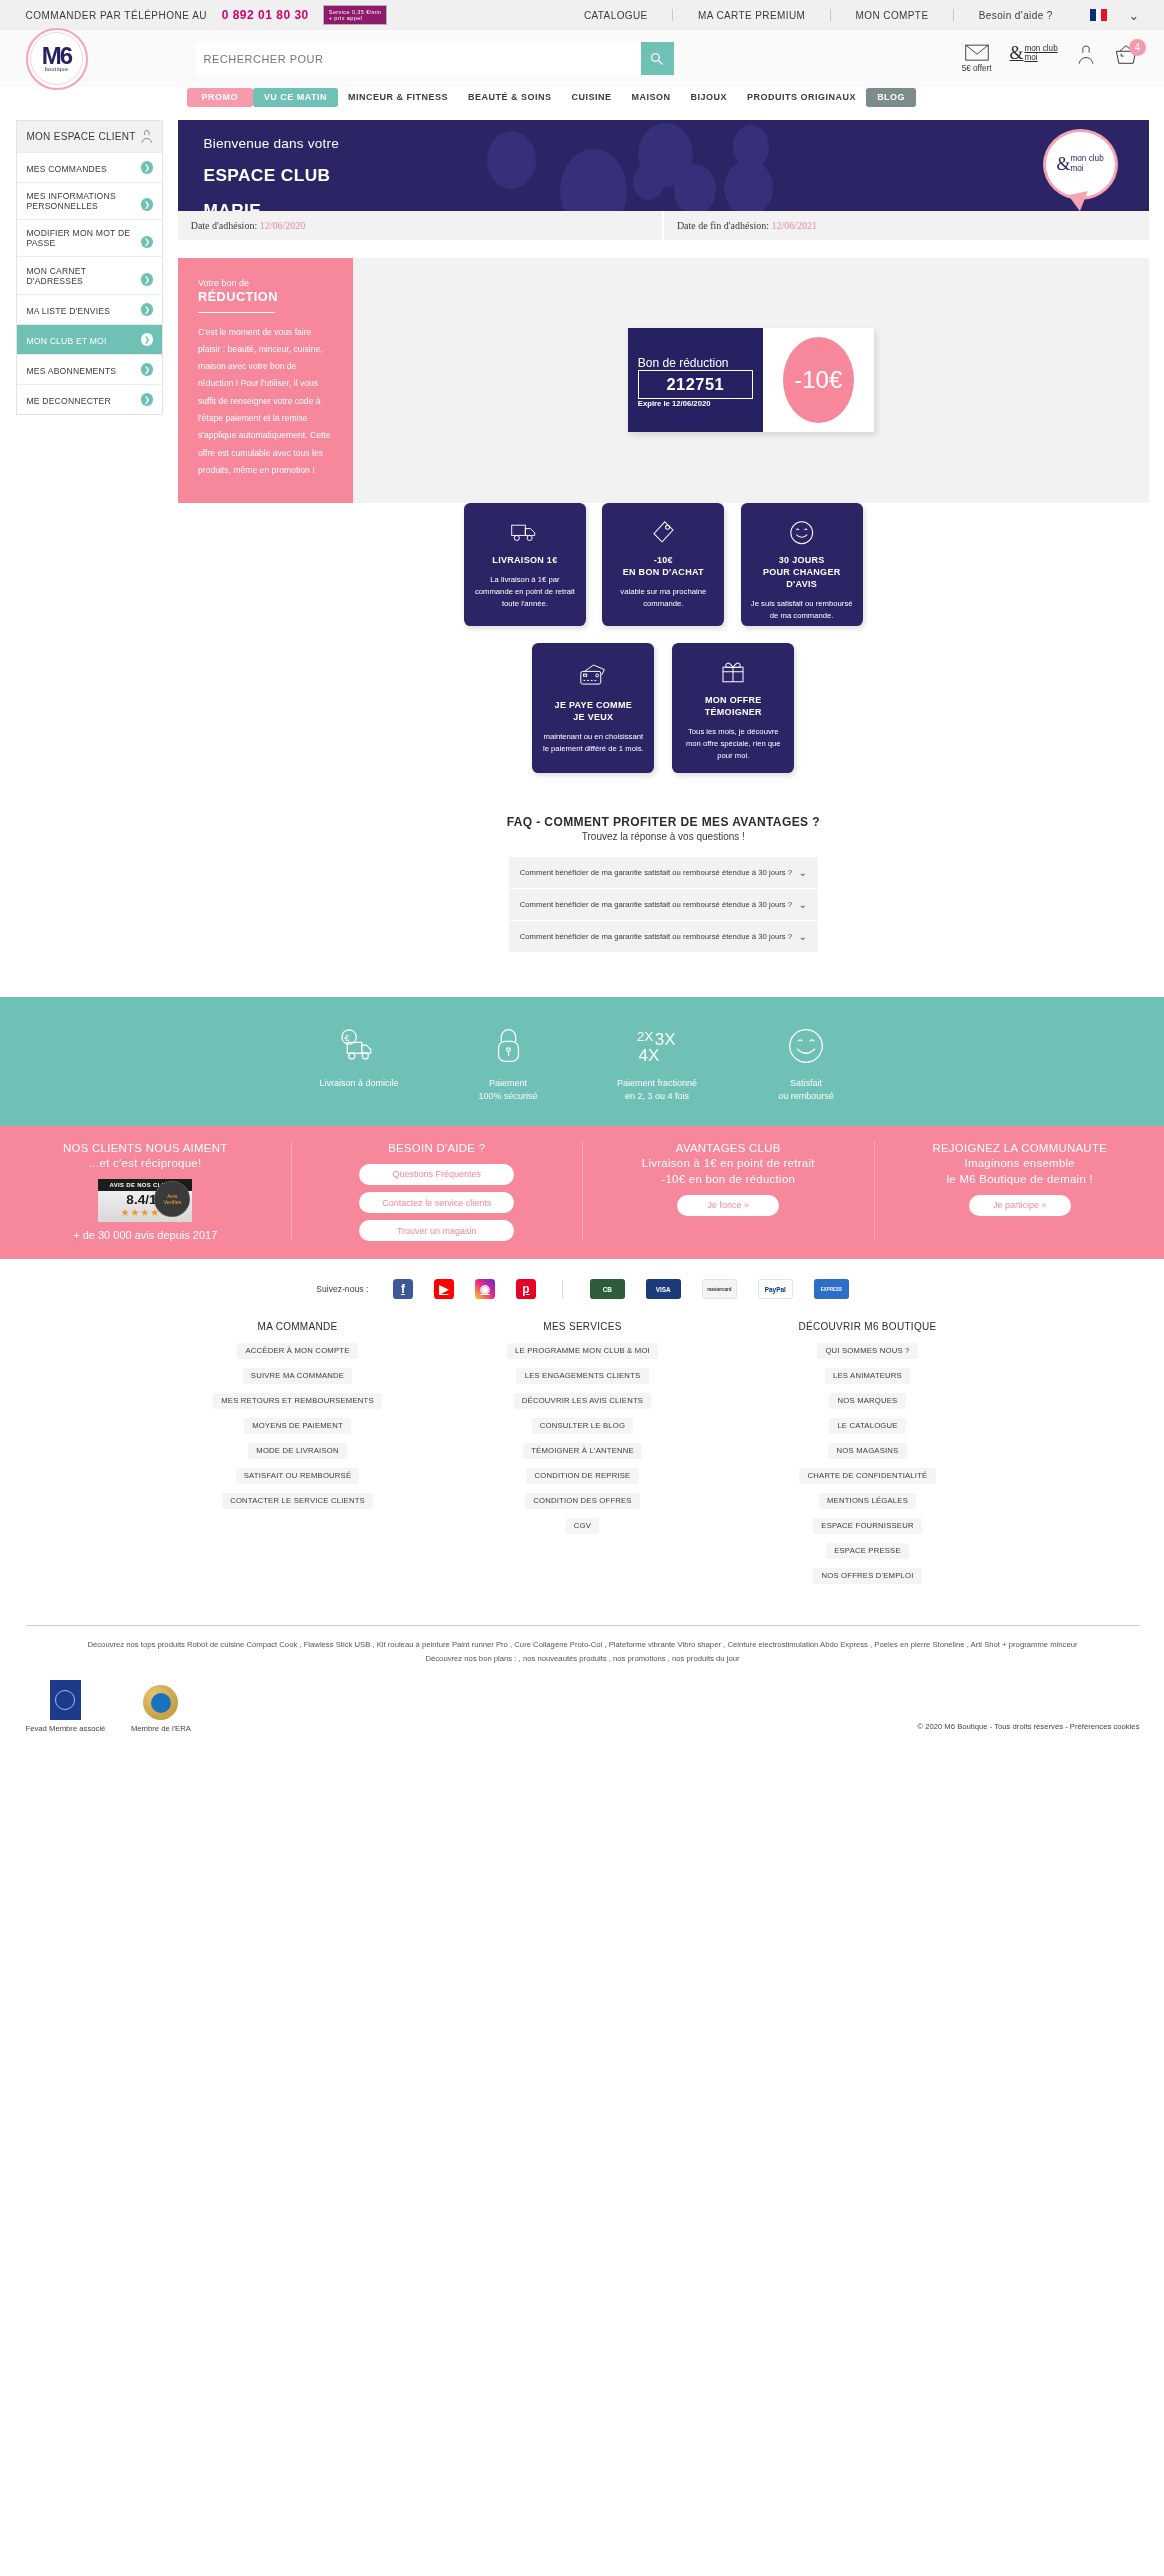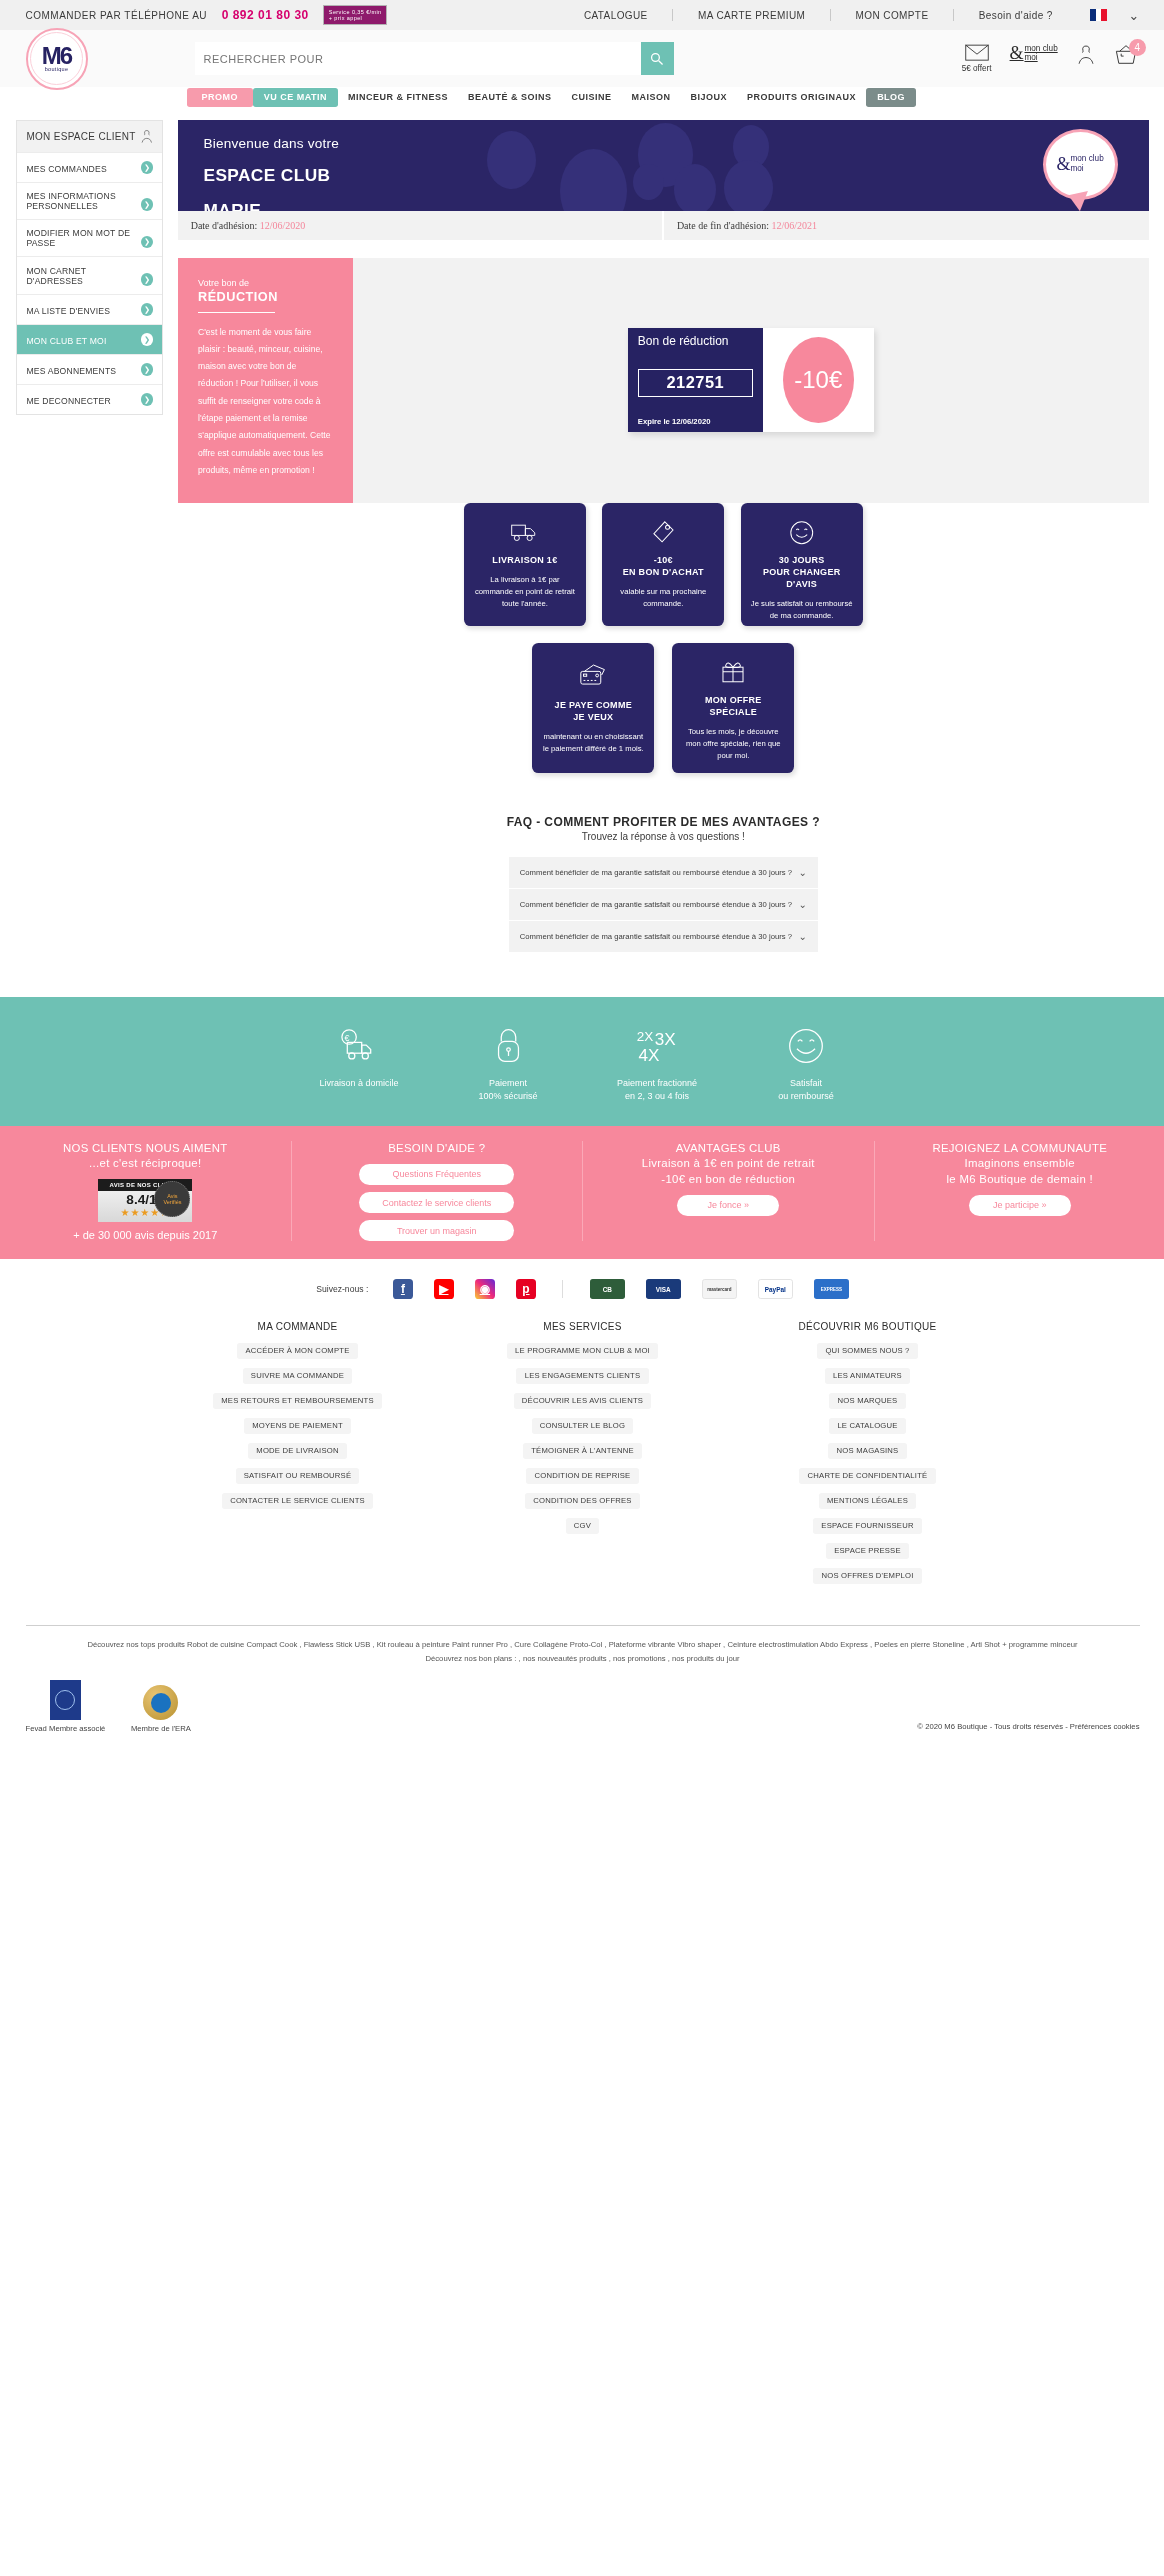--- a/index.html
+++ b/index.html
@@ -74,21 +74,21 @@
 
   
   .reduc { display:flex; margin-top:18px; background:#f2f2f2; }
   .reduc-left { width:175px; background:#f7889c; color:#fff; padding:20px 20px 24px 20px; }
   .rl-small { font-size:9px; }
   .rl-big { font-size:12.7px; font-weight:bold; letter-spacing:0.5px; margin-top:2.7px; }
   .rl-rule { width:77px; height:0.9px; background:#fff; margin:7.3px 0 11px 0; }
   .rl-txt { font-size:8.6px; line-height:17.3px; }
   .reduc-right { flex:1; display:flex; align-items:center; justify-content:center; }
   .coupon { display:flex; width:246px; height:104px; box-shadow:1.8px 2.7px 6.4px rgba(0,0,0,.12); }
-  .coupon-l { width:135px; background:#262262; color:#fff; padding:6px 10px; display:flex; flex-direction:column; justify-content:space-between; }
+  .coupon-l { width:135px; background:#262262; color:#fff; padding:28px 10px; display:flex; flex-direction:column; justify-content:space-between; }
   .coupon-title { font-size:12px; }
   .coupon-code { border:1.8px solid #fff; font-size:16.4px; font-weight:bold; text-align:center; padding:3.6px 0; letter-spacing:0.5px; }
   .coupon-exp { font-size:7.7px; font-weight:bold; }
   .coupon-r { flex:1; background:#fff; display:flex; align-items:center; justify-content:center; }
   .coupon-disc { width:71px; height:86px; border-radius:50%; background:#f7889c; color:#fff; font-size:24px; display:flex; align-items:center; justify-content:center; }
 
   
   .adv-title { text-align:center; font-size:12.7px; font-weight:bold; letter-spacing:0.5px; margin:38px 0 20px 0; color:#2b2b2b; }
   .adv-row { display:flex; justify-content:center; gap:16.4px; }
   .adv-card { width:122px; height:123px; background:#2b2566; border-radius:6.4px; color:#fff; padding:16.4px 9px; text-align:center; box-shadow:1.8px 2.7px 5.5px rgba(0,0,0,.13); display:flex; flex-direction:column; align-items:center; }
@@ -402,21 +402,21 @@
         <div class="adv-icon">
           <svg width="24" height="25.5" viewBox="0 0 26 28" fill="none" stroke="#fff" stroke-width="1.1">
             <rect x="2" y="9" width="22" height="16"></rect>
               <path d="M13 9 v16"></path>
               <path d="M2 14 h22"></path>
             <path d="M13 9 q-6-8-8-2 q-1 3 8 2"></path>
               <path d="M13 9 q6-8 8-2 q1 3-8 2"></path>
           </svg>
         </div>
         <div class="adv-h" style="white-space:pre-line">MON OFFRE
-SPÉCIALE</div>
+TÉMOIGNER</div>
         <div class="adv-p">Tous les mois, je découvre mon offre spéciale, rien que pour moi.</div>
       </div>
     </div>
 
     <div class="faq-title">FAQ - COMMENT PROFITER DE MES AVANTAGES ?</div>
     <div class="faq-sub">Trouvez la réponse à vos questions !</div>
     <div class="faq-list">
       <div class="faq-item">
         <span>Comment bénéficier de ma garantie satisfait ou remboursé étendue à 30 jours ?</span>
         <span class="faq-chev">⌄</span>

